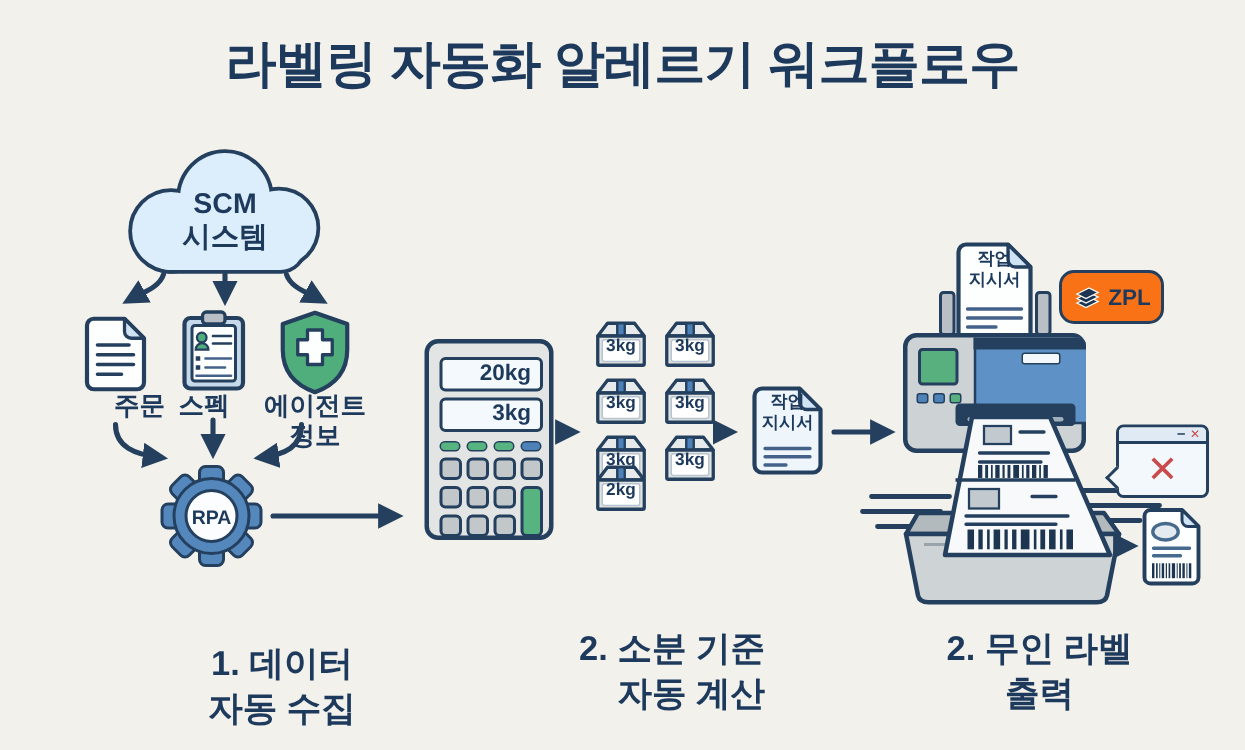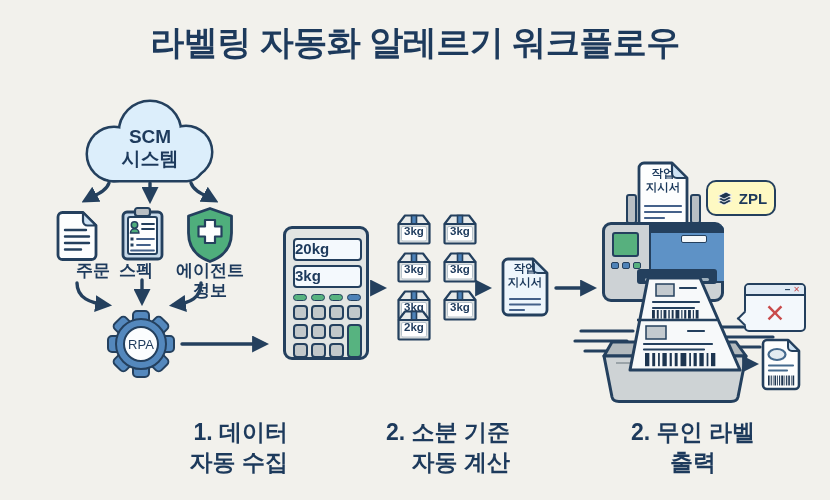--- a/index.html
+++ b/index.html
@@ -20,25 +20,25 @@
   #lbl-spec{left:99px;top:261px;width:74px}
   #lbl-allergy{left:166px;top:261px;width:88px}
 
   
   #gear{left:106px;top:309px;width:70px;height:70px}
   #gear .tooth{position:absolute;left:26px;top:1px;width:18px;height:68px;background:#5488bd;border:2.5px solid #24405e;border-radius:5px}
   #gear .tooth:nth-of-type(2){transform:rotate(45deg)}
   #gear .tooth:nth-of-type(3){transform:rotate(90deg)}
   #gear .tooth:nth-of-type(4){transform:rotate(135deg)}
   #gear .gbody{position:absolute;left:9px;top:9px;width:52px;height:52px;background:#5488bd;border:2.5px solid #24405e;border-radius:50%}
-  #gear .hub{position:absolute;left:17px;top:17px;width:36px;height:36px;background:#fbfdfe;border:2.5px solid #24405e;border-radius:50%;display:flex;align-items:center;justify-content:center;font-size:13px;font-weight:400;color:#1d3a5c}
+  #gear .hub{position:absolute;left:17px;top:17px;width:36px;height:36px;background:#fbfdfe;border:2.5px solid #24405e;border-radius:50%;display:flex;align-items:center;justify-content:center;font-size:13px;font-weight:700;color:#1d3a5c}
 
   
   #calc{left:283px;top:226px;width:86px;height:134px;background:#e2e5e3;border:3px solid #24405e;border-radius:9px}
-  .calc-display{position:absolute;left:7px;width:69px;height:23px;background:#f4f9fd;border:2.5px solid #24405e;border-radius:4px;font-size:15px;font-weight:800;color:#1d3a5c;text-align:left;line-height:18px;padding-right:6px}
+  .calc-display{position:absolute;left:7px;width:69px;height:23px;background:#f4f9fd;border:2.5px solid #24405e;border-radius:4px;font-size:15px;font-weight:800;color:#1d3a5c;text-align:right;line-height:18px;padding-right:6px}
   #calc-d1{top:9px}
   #calc-d2{top:36px}
   .pill{position:absolute;top:65px;width:14px;height:7px;border:1.5px solid #24405e;border-radius:4px;background:#57b380}
   .key{position:absolute;width:15px;height:15px;background:#c2c8ca;border:2px solid #24405e;border-radius:4px}
   #key-tall{position:absolute;width:15px;height:34px;background:#57b380;border:2px solid #24405e;border-radius:4px}
 
   
   .box{position:absolute;width:36px;height:34px}
   .box-label{position:absolute;left:0;top:13px;width:100%;text-align:center;font-size:11.5px;font-weight:800;color:#1d3a5c}
 
@@ -54,37 +54,37 @@
   #printer{left:602px;top:222px;width:122px;height:80px;background:#cdd2d5;border:3px solid #24405e;border-radius:9px;z-index:3}
   #p-blue{position:absolute;left:44px;top:0;width:75px;height:58px;background:#5e92c6;border-left:2.5px solid #24405e;border-bottom:2.5px solid #24405e;border-top-right-radius:5px}
   #p-topstrip{position:absolute;left:44px;top:0;width:75px;height:8px;background:#24405e;border-top-right-radius:5px}
   #p-slot{position:absolute;left:76px;top:10px;width:26px;height:8px;background:#f5f8fa;border:1.5px solid #24405e;border-radius:2px}
   #p-screen{position:absolute;left:7px;top:7px;width:27px;height:25px;background:#57b07e;border:2.5px solid #24405e;border-radius:3px}
   .p-btn{position:absolute;top:37px;width:8px;height:7px;border:1.5px solid #24405e;border-radius:2px;background:#4d82b8}
   #p-exit{position:absolute;left:32px;top:44px;width:80px;height:15px;background:#24405e;border-radius:3px}
   #p-exit span{position:absolute;left:8px;right:8px;top:9px;height:3px;background:#9fb0bd;border-radius:2px}
 
   
-  #zpl{left:706px;top:180px;width:70px;height:36px;background:#fef9c3;border:2.5px solid #24405e;border-radius:10px;display:flex;align-items:center;justify-content:center;gap:4px;z-index:2}
+  #zpl{left:706px;top:180px;width:70px;height:36px;background:#f97316;border:2.5px solid #24405e;border-radius:10px;display:flex;align-items:center;justify-content:center;gap:4px;z-index:2}
   #zpl span{font-size:15px;font-weight:800;color:#1d3a5c}
 
   
   #popup{left:744px;top:283px;width:62px;height:49px;background:#f3f8fc;border:2.5px solid #24405e;border-radius:5px;z-index:6}
   #popup .bar{position:absolute;left:0;top:0;right:0;height:11px;border-bottom:2px solid #24405e;background:#dfeaf4;border-radius:3px 3px 0 0;display:flex;justify-content:flex-end;align-items:center;gap:3px;padding:0 4px}
   #popup .bar .mn{font-size:10px;font-weight:800;color:#24405e;line-height:8px}
   #popup .bar .cl{font-size:8px;font-weight:800;color:#c94b4b;line-height:8px}
   #popup .err{position:absolute;left:0;top:11px;right:0;bottom:0;display:flex;align-items:center;justify-content:center;font-size:25px;font-weight:800;color:#c94b4b}
   #popup .tail{position:absolute;left:-7px;top:28px;width:11px;height:11px;background:#f3f8fc;border-left:2.5px solid #24405e;border-bottom:2.5px solid #24405e;transform:rotate(45deg)}
 
   
   #outlabel{left:760px;top:337px;width:42px;height:55px;z-index:6}
 
   
   .caption{font-size:23px;font-weight:800;color:#1d3a5c;line-height:1.32}
-  #cap1{left:88px;top:417px;width:200px;text-align:right}
+  #cap1{left:88px;top:427px;width:200px;text-align:center}
   #cap2{left:330px;top:417px;width:180px;text-align:right}
   #cap3{left:600px;top:417px;width:186px;text-align:center}
 
   #artlayer{left:0;top:0;width:830px;height:500px;z-index:4;pointer-events:none}
   svg{display:block}
 </style>
 </head>
 <body>
 
 <svg width="0" height="0" style="position:absolute" aria-hidden="true">

